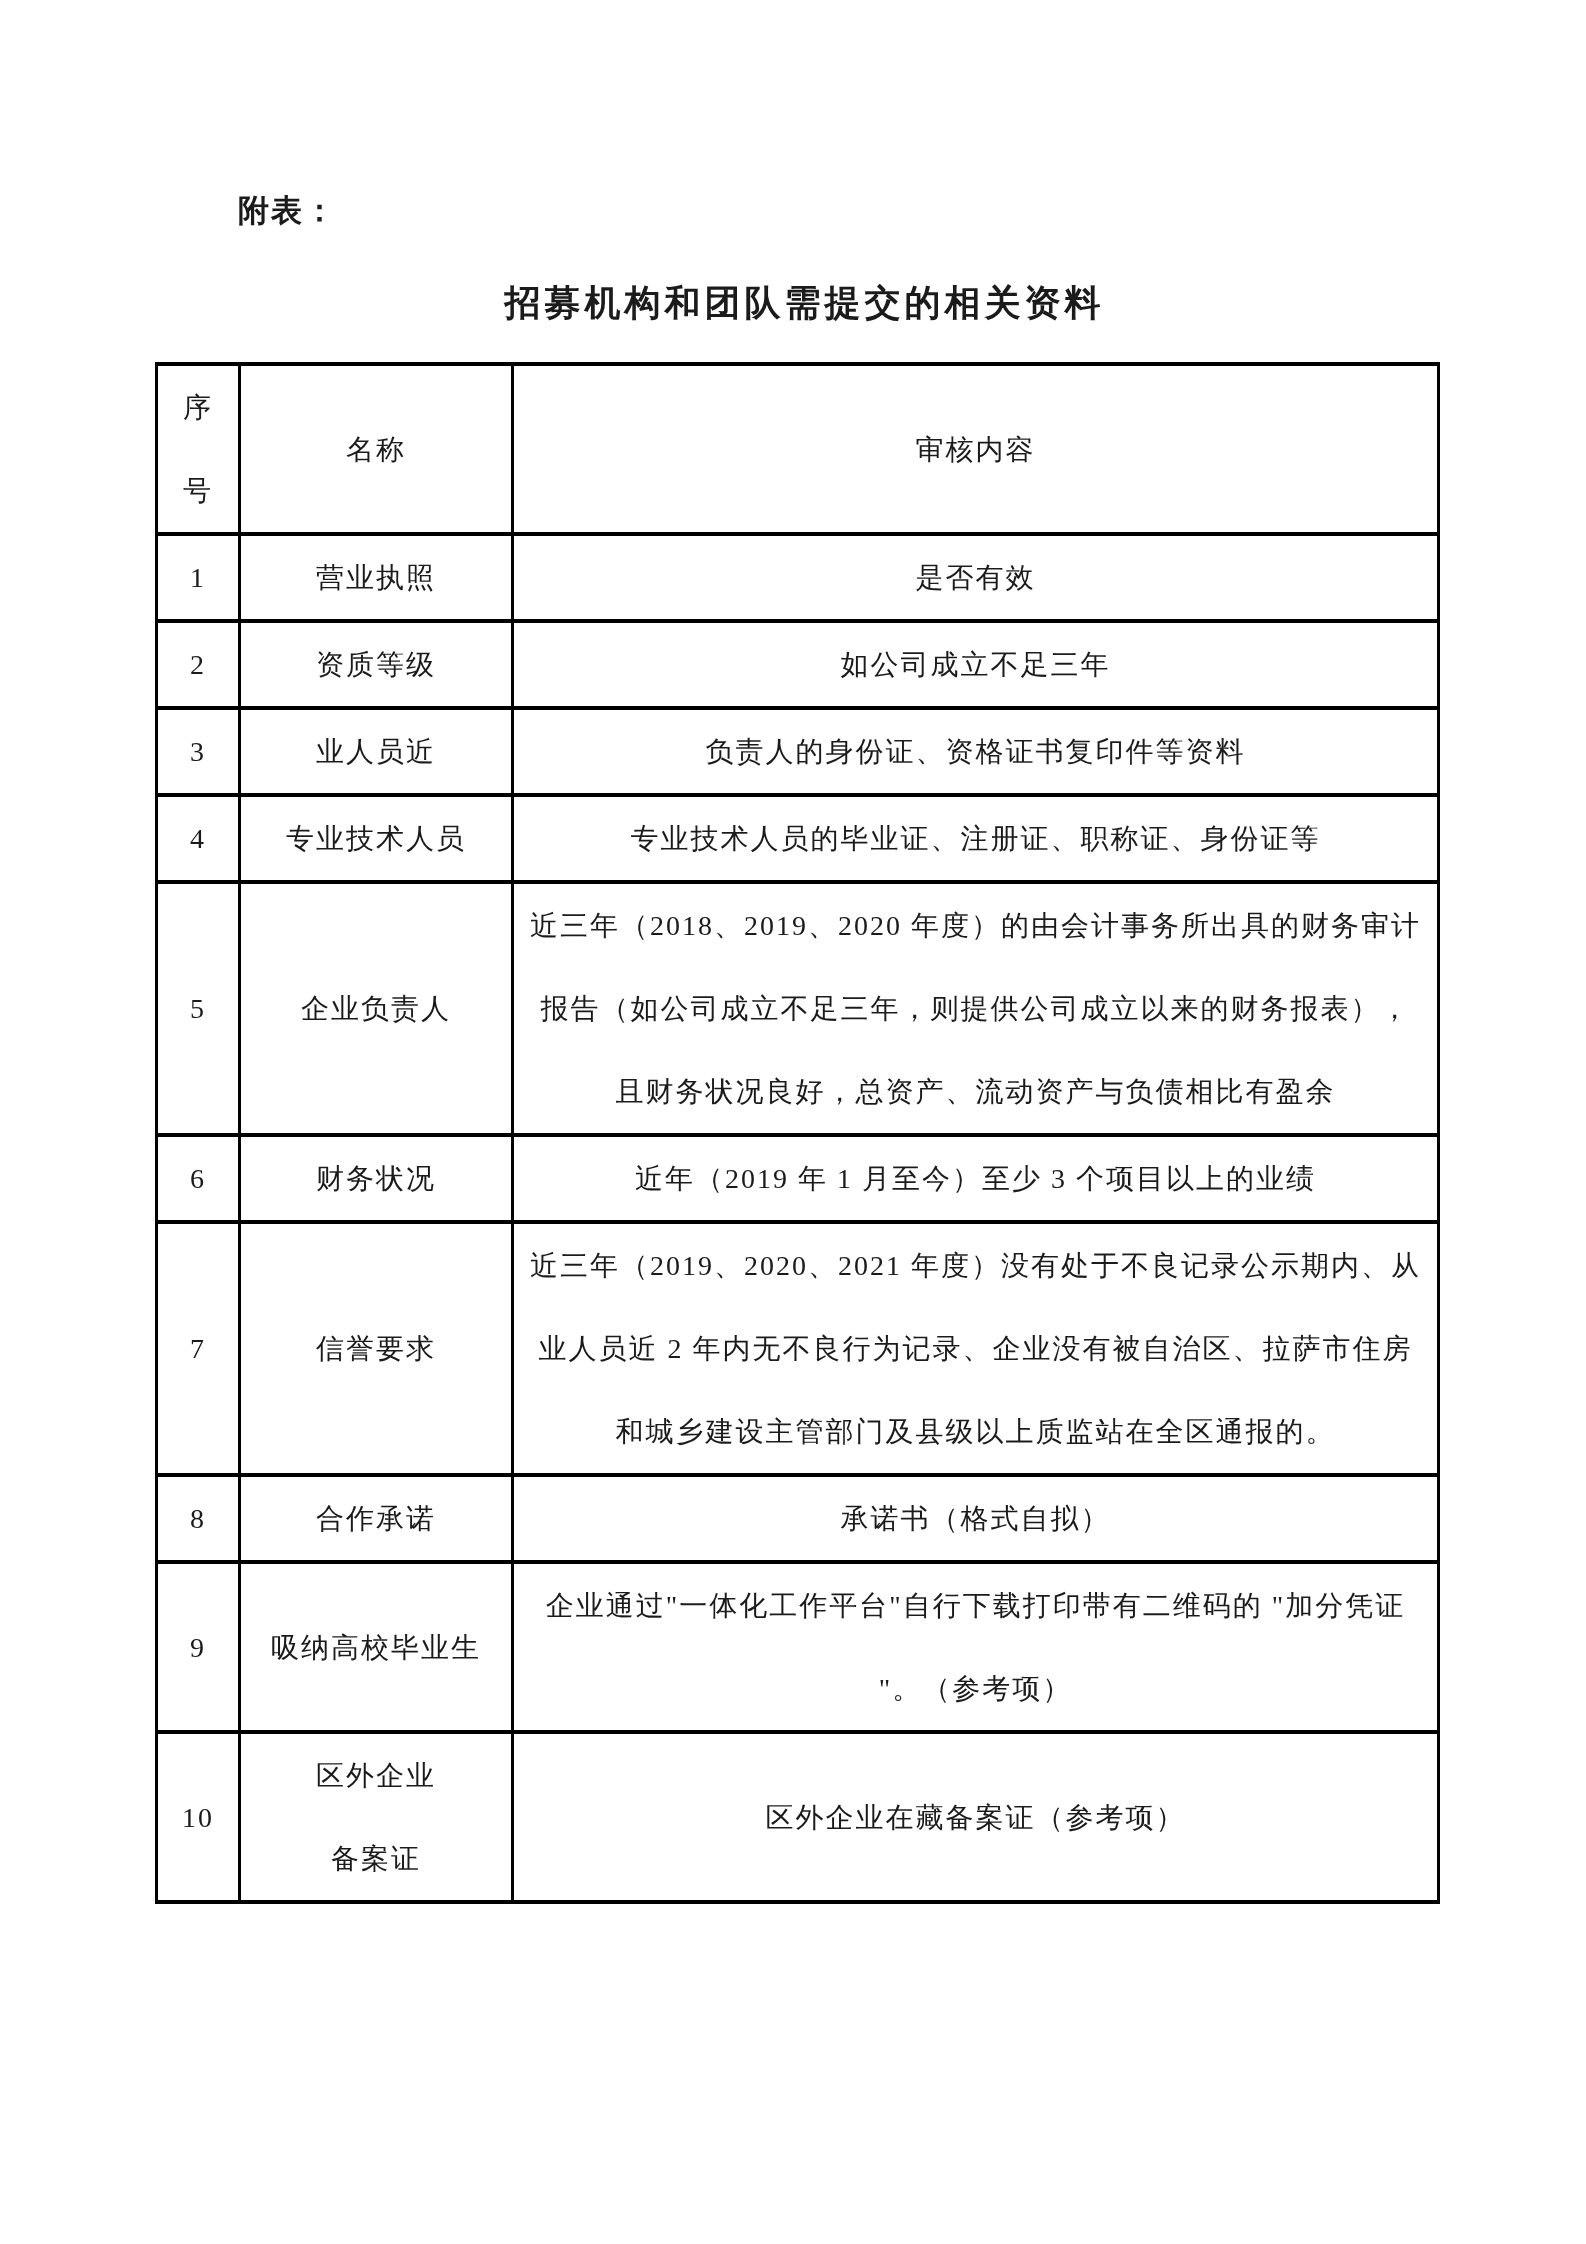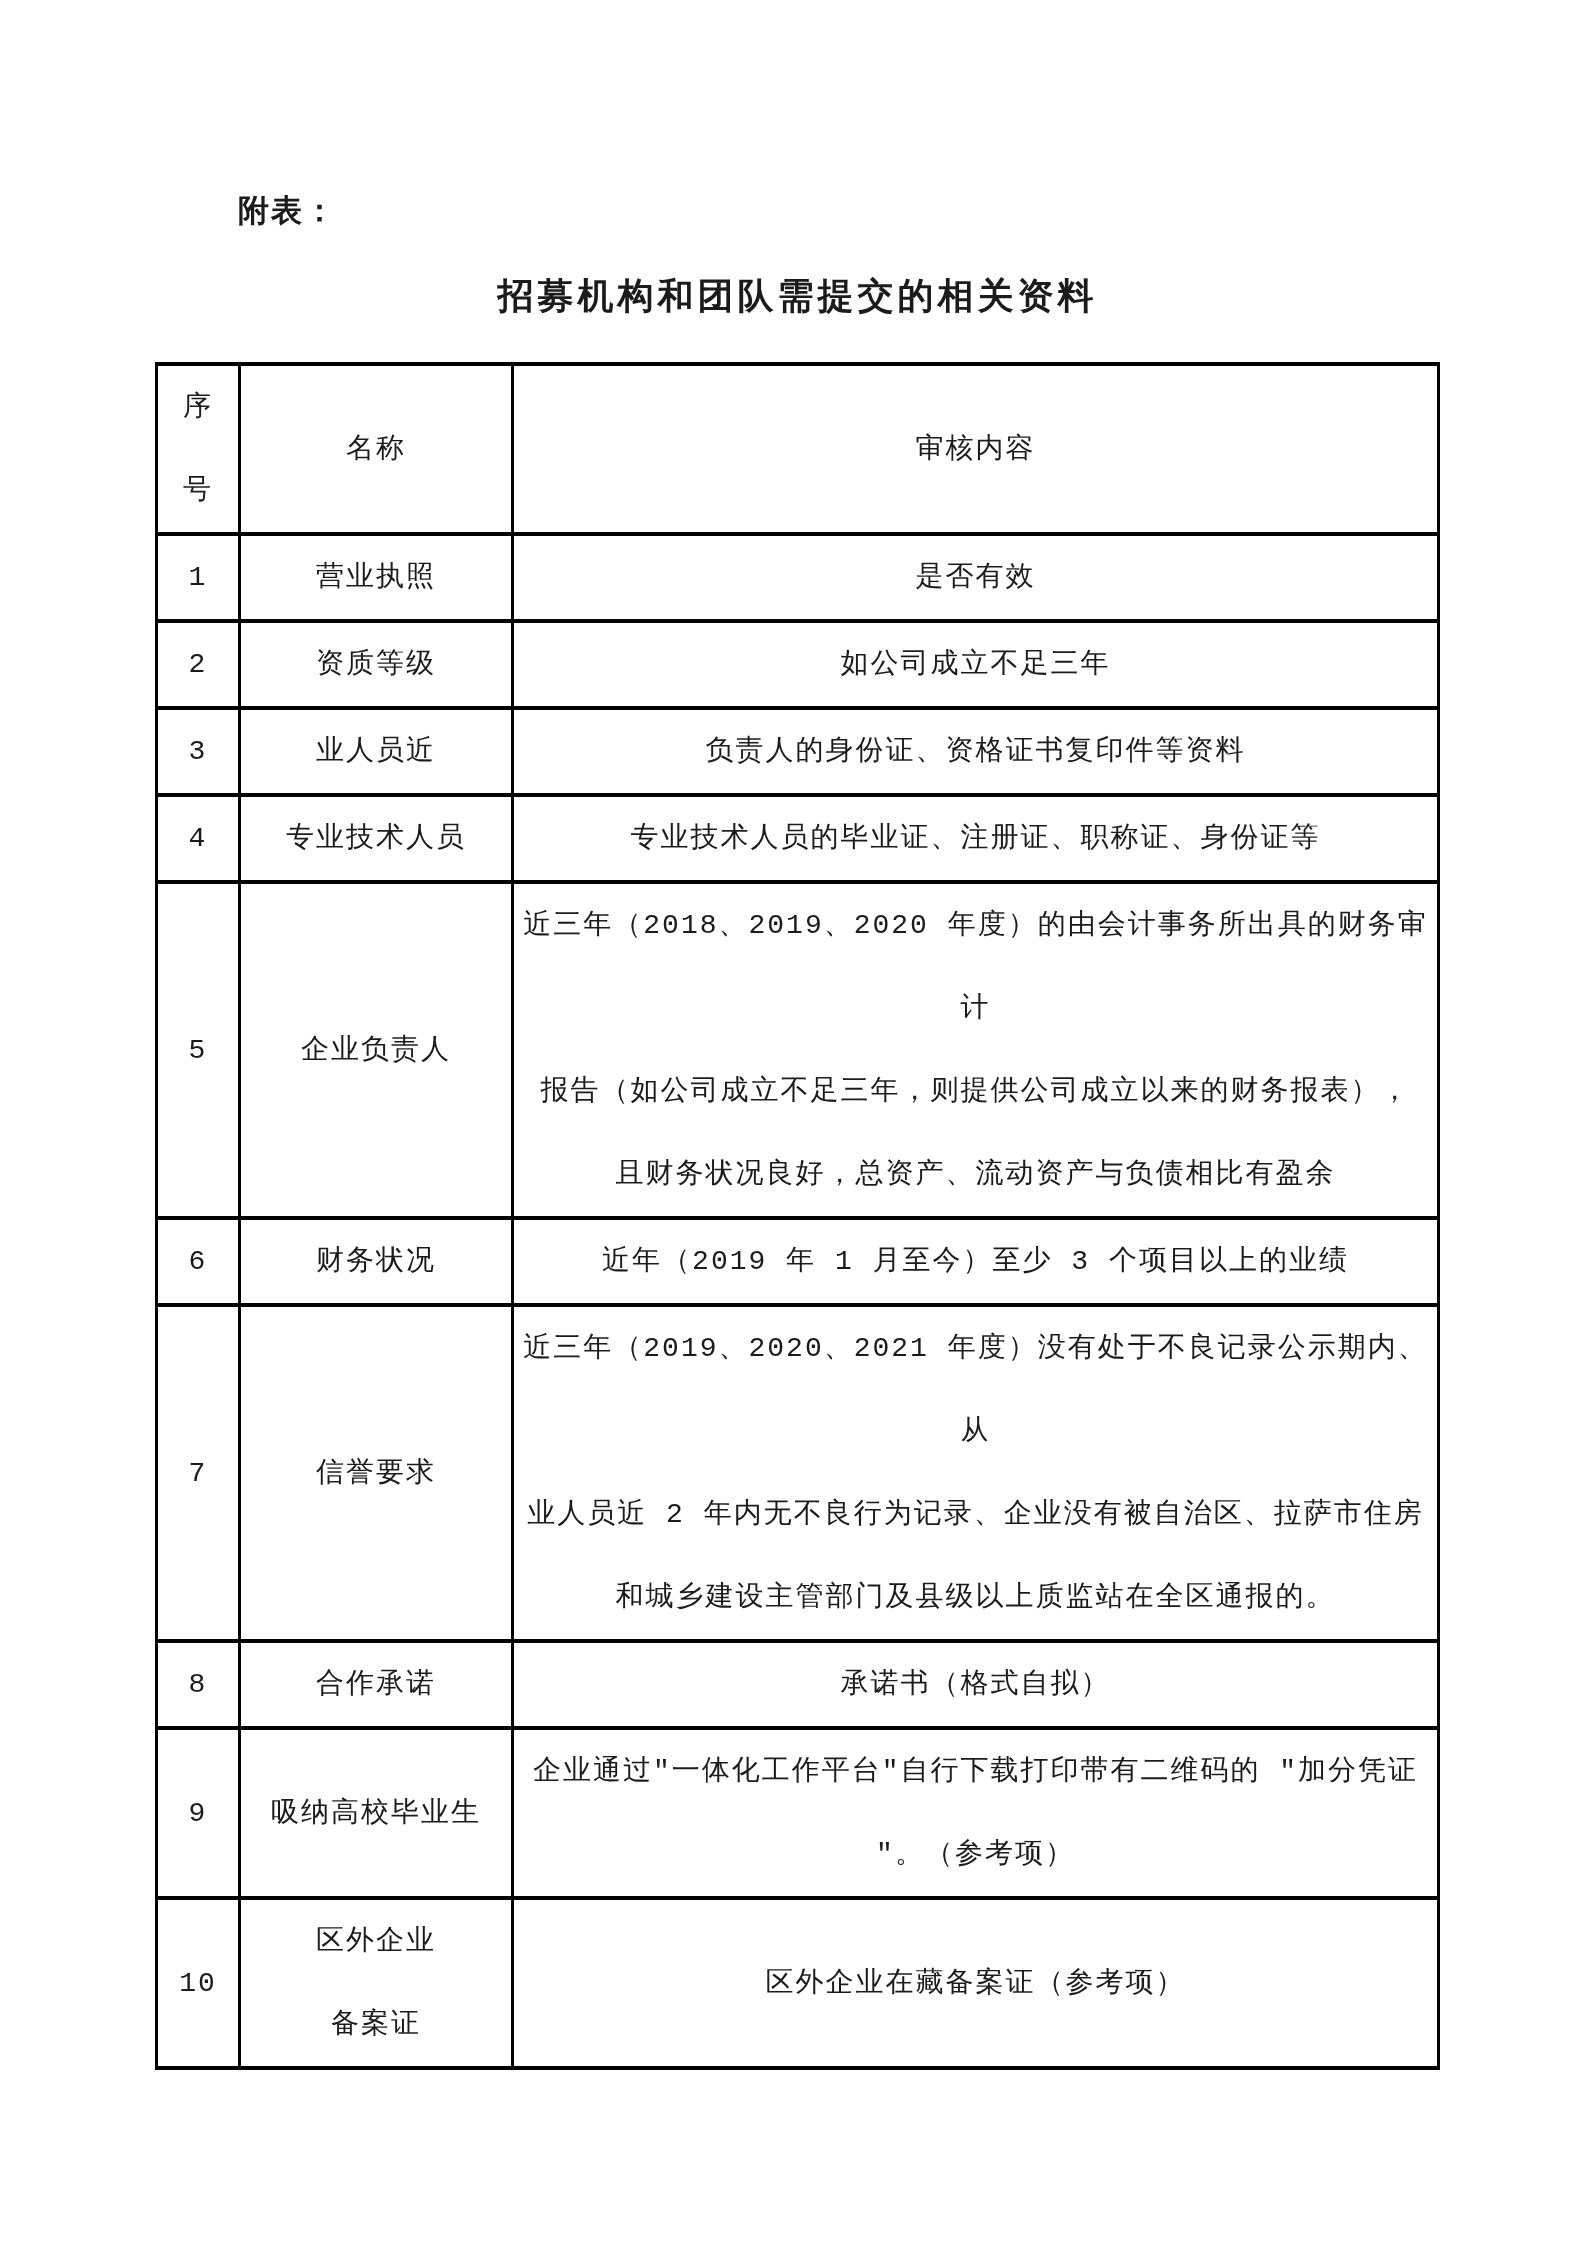--- a/index.html
+++ b/index.html
@@ -1,38 +1,38 @@
 <!DOCTYPE html>
 <html><head>
 <meta charset="utf-8">
 <style>
   html,body{margin:0;padding:0;background:#ffffff;}
   .page{
     position:relative;
     width:1586px;
     height:2244px;
     background:#ffffff;
-    font-family:Liberation Mono, monospace;
+    font-family:Liberation Serif, serif;
     color:#1b1b1b;
     overflow:hidden;
   }
   .appendix{
     position:absolute;
     left:238px;
     top:190px;
     font-size:31px;
     font-weight:bold;
     letter-spacing:2px;
   }
   .title{
     position:absolute;
     left:155px;
     top:272px;
     width:1285px;
-    margin:0;
+    margin:7px;
     text-align:center;
     font-size:36px;
     font-weight:bold;
     letter-spacing:4px;
   }
   table.doc-table{
     position:absolute;
     left:155px;
     top:362px;
     width:1285px;

